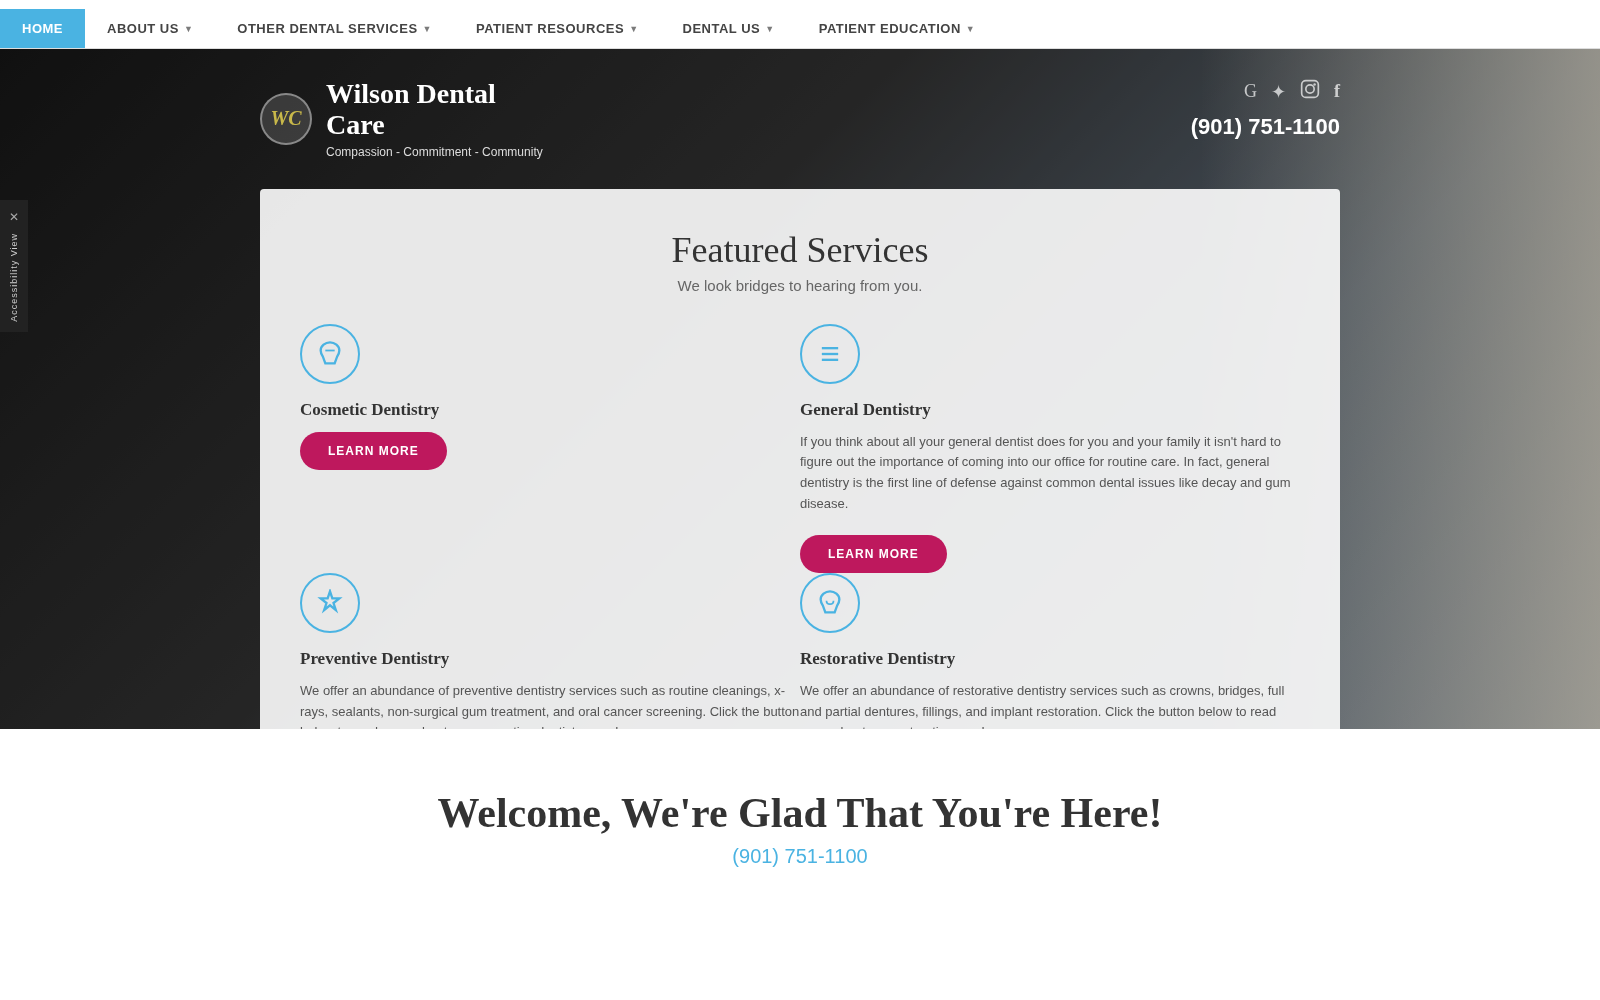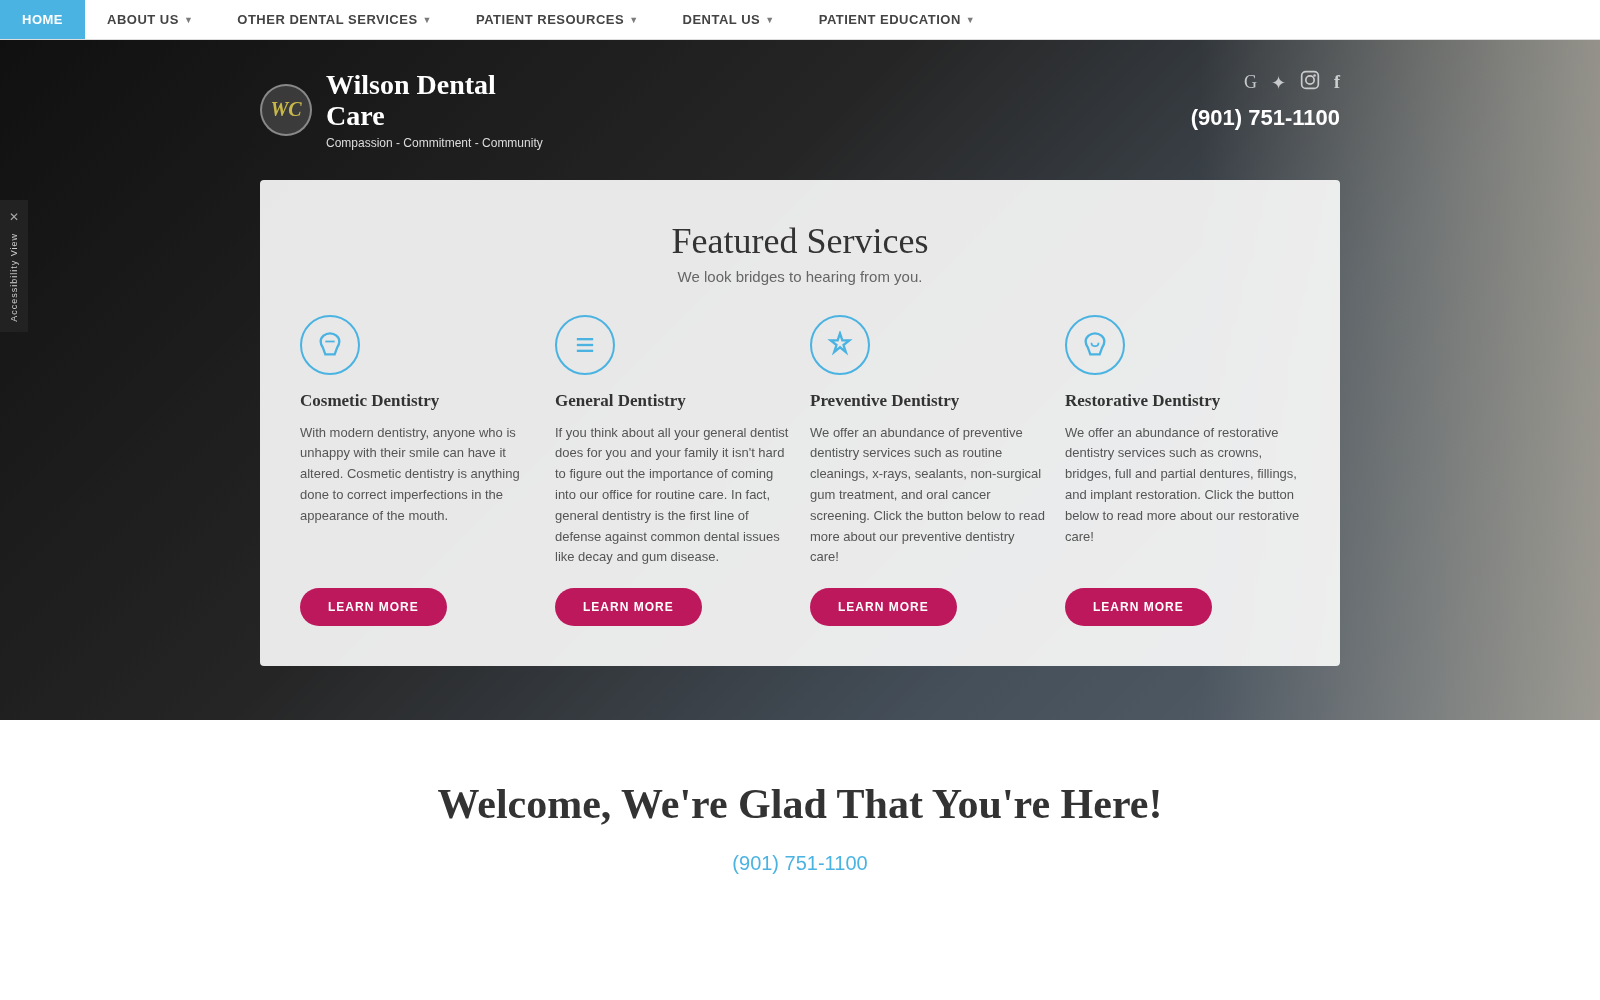--- a/index.html
+++ b/index.html
@@ -7,20 +7,21 @@
 
     
     nav {
       display: flex;
       align-items: stretch;
       background: #fff;
       height: 40px;
       border-bottom: 1px solid #ddd;
       position: relative;
       z-index: 10;
+      margin-top: 9px;
     }
     .nav-item {
       display: flex;
       align-items: center;
       padding: 0 22px;
       font-family: Arial, sans-serif;
       font-size: 13px;
       font-weight: 600;
       letter-spacing: 0.5px;
       color: #444;
@@ -185,22 +186,21 @@
     }
     .featured-panel .subtitle {
       text-align: center;
       color: #666;
       font-size: 15px;
       font-family: Arial, sans-serif;
       margin-bottom: 30px;
     }
     .services-grid {
       display: grid;
-      grid-template-columns: repeat(4, 1fr);
-      gap: 20px;
+      grid-template-columns: repeat(2, 1fr);
     }
     .service-card {
       display: flex;
       flex-direction: column;
       align-items: flex-start;
     }
     .service-icon {
       width: 60px;
       height: 60px;
       border-radius: 50%;
@@ -245,21 +245,21 @@
     .welcome-section {
       background: #fff;
       padding: 60px 20px 40px;
       text-align: center;
     }
     .welcome-section h2 {
       font-size: 42px;
       font-weight: bold;
       color: #333;
       font-family: Georgia, serif;
-      margin-bottom: 24px;
+      margin-bottom: 8px;
     }
     .welcome-phone {
       color: #4ab3e2;
       font-size: 20px;
       font-family: Arial, sans-serif;
     }
   </style>
 </head>
 <body>
 
@@ -336,21 +336,20 @@
       <div class="services-grid">
 
         <div class="service-card">
           <div class="service-icon">
             <svg width="28" height="28" viewBox="0 0 24 24" fill="none" stroke="#4ab3e2" stroke-width="2">
               <path d="M12 2C8 2 4 5 4 9c0 2 1 4 2 5.5L8 20h8l2-5.5C19 13 20 11 20 9c0-4-4-7-8-7z"></path>
               <path d="M8 9h8" stroke-width="1.5"></path>
             </svg>
           </div>
           <h3>Cosmetic Dentistry</h3>
-          <p>With modern dentistry, anyone who is unhappy with their smile can have it altered. Cosmetic dentistry is anything done to correct imperfections in the appearance of the mouth.</p>
           <button class="learn-more-btn">LEARN MORE</button>
         </div>
 
         <div class="service-card">
           <div class="service-icon">
             <svg width="28" height="28" viewBox="0 0 24 24" fill="none" stroke="#4ab3e2" stroke-width="2">
               <line x1="5" y1="7" x2="19" y2="7"></line>
               <line x1="5" y1="12" x2="19" y2="12"></line>
               <line x1="5" y1="17" x2="19" y2="17"></line>
             </svg>

